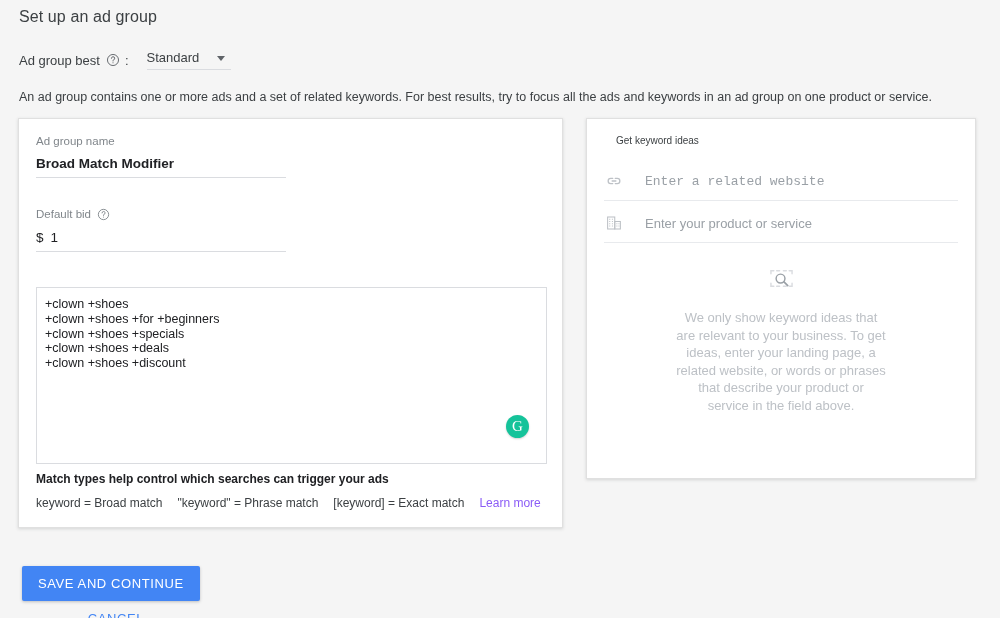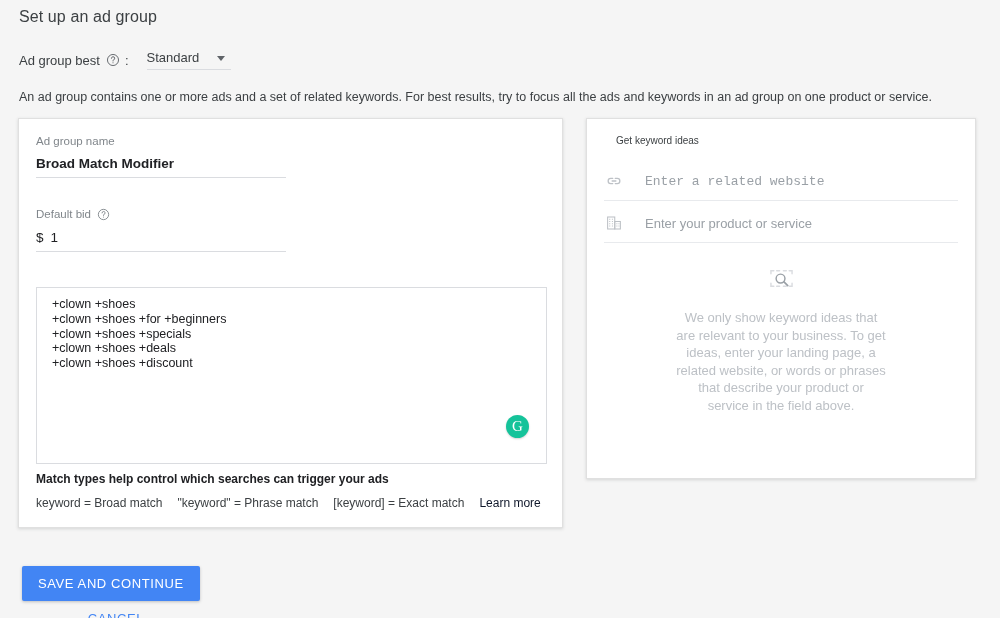--- a/index.html
+++ b/index.html
@@ -142,21 +142,20 @@
   .keywords-box {
     position: absolute;
     left: 17px;
     top: 168px;
     width: 511px;
     height: 177px;
     border: 1px solid #dadce0;
     background: #fff;
     box-sizing: border-box;
     overflow: hidden;
-    padding-left: 7px;
   }
   .keywords-list {
     padding: 9px 10px 0 8px;
     font-size: 12.5px;
     line-height: 14.8px;
     color: #202124;
   }
   .kw-line { white-space: pre; }
 
   .grammarly-badge {
@@ -195,21 +194,21 @@
   .match-legend {
     margin-top: 10px;
     font-size: 12px;
     color: #3c4043;
     display: flex;
     align-items: baseline;
     gap: 15px;
     white-space: nowrap;
   }
   .learn-more {
-    color: #0f172a;
+    color: #8b5cf6;
     cursor: pointer;
     text-align: center;
   }
 
   
   .right-title {
     position: absolute;
     left: 17px;
     top: 16px;
     font-size: 10px;

